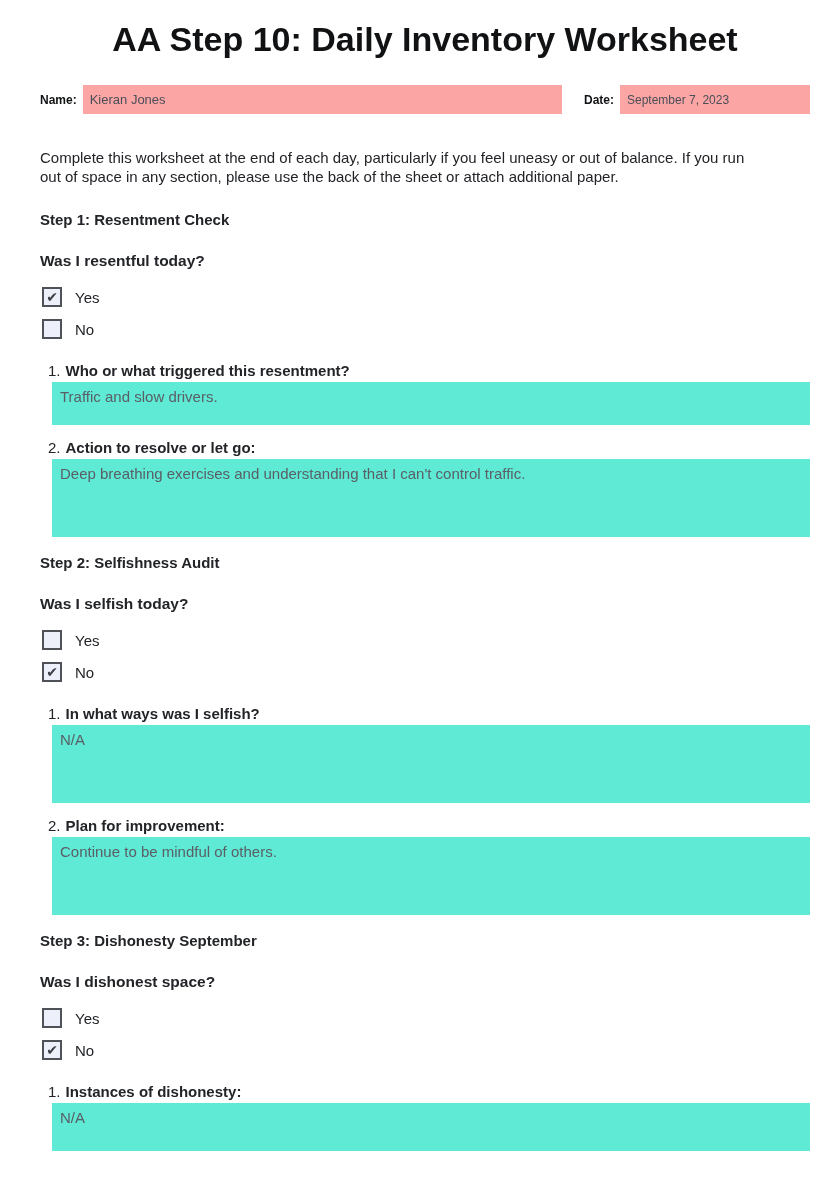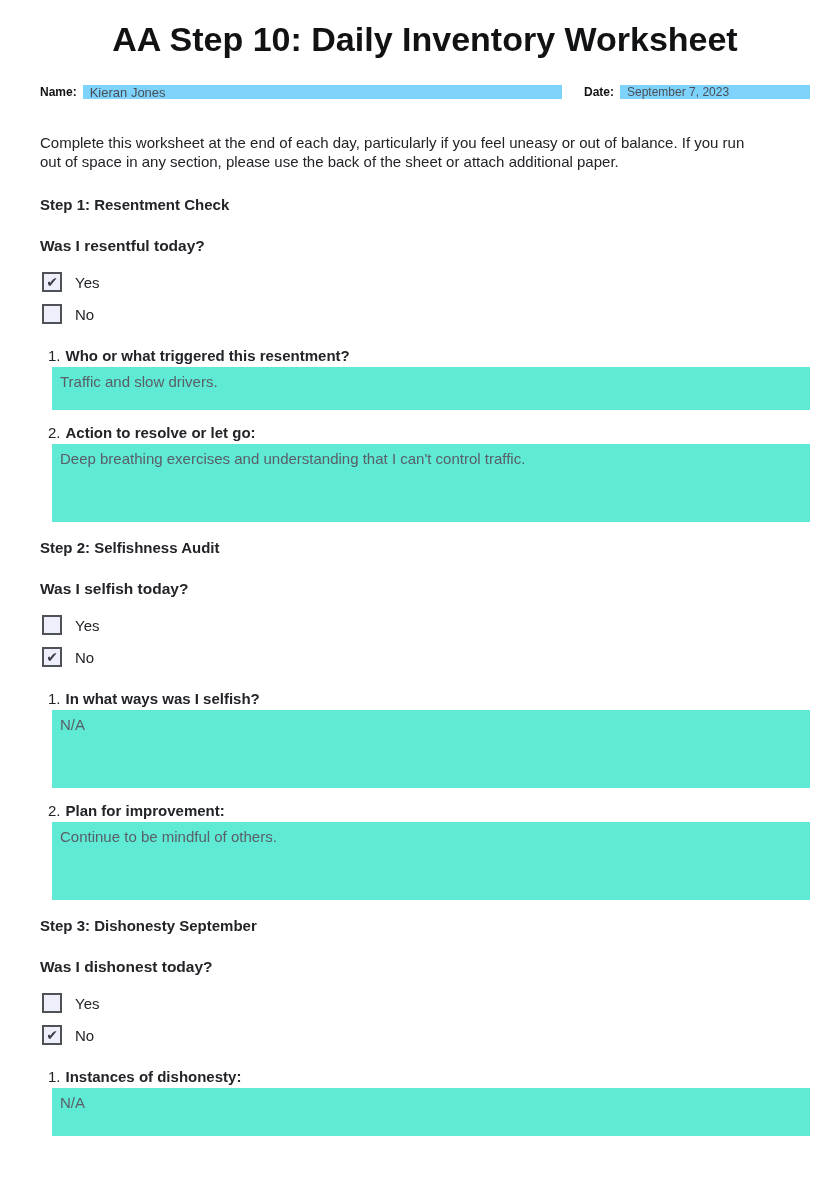--- a/index.html
+++ b/index.html
@@ -21,22 +21,22 @@
     letter-spacing: 0px;
   }
 
   .meta-row {
     display: flex;
     align-items: center;
     margin-top: 26px;
   }
   .meta-label { font-size: 12px; font-weight: bold; color: #111214; white-space: nowrap; }
   .field {
-    background: #7dd3fc;
-    height: 14px;
+    background: #fca5a5;
+    height: 29px;
     display: flex;
     align-items: center;
     padding: 0 7px;
     color: #4a4e57;
   }
   .name-field { flex: 1; margin-left: 6px; font-size: 13px; }
   .date-label { margin-left: 22px; }
   .date-field { width: 190px; margin-left: 6px; font-size: 12px; }
 
   .instructions {
@@ -177,21 +177,21 @@
       <div class="qa-label">
         <span class="qa-number">2.</span>
         <span class="qa-text">Plan for improvement:</span>
       </div>
       <div class="answer-box h-lg">Continue to be mindful of others.</div>
     </div>
   </div>
 
   <div>
     <div class="step-heading mt-gap">Step 3: Dishonesty September</div>
-    <div class="question">Was I dishonest today?</div>
+    <div class="question">Was I dishonest space?</div>
 
     <div class="checkbox-row">
       <span class="checkbox"></span>
       <span class="checkbox-label">Yes</span>
     </div>
     <div class="checkbox-row">
       <span class="checkbox checked">✔</span>
       <span class="checkbox-label">No</span>
     </div>
 

